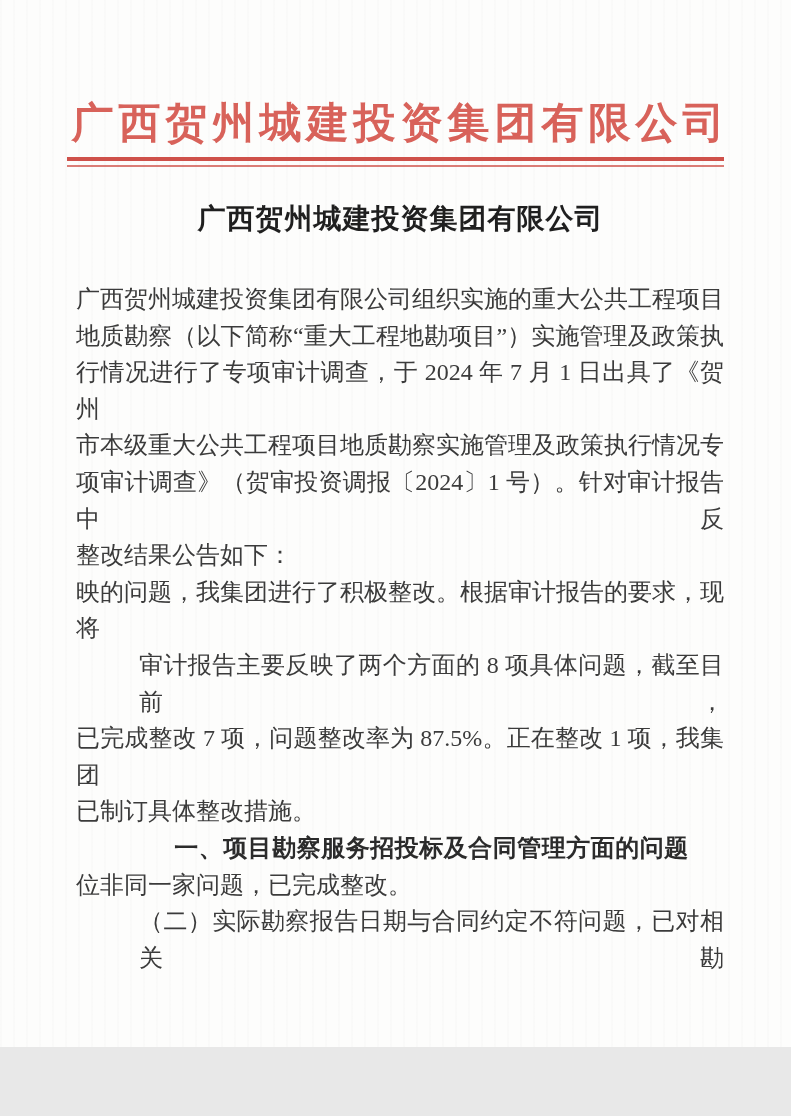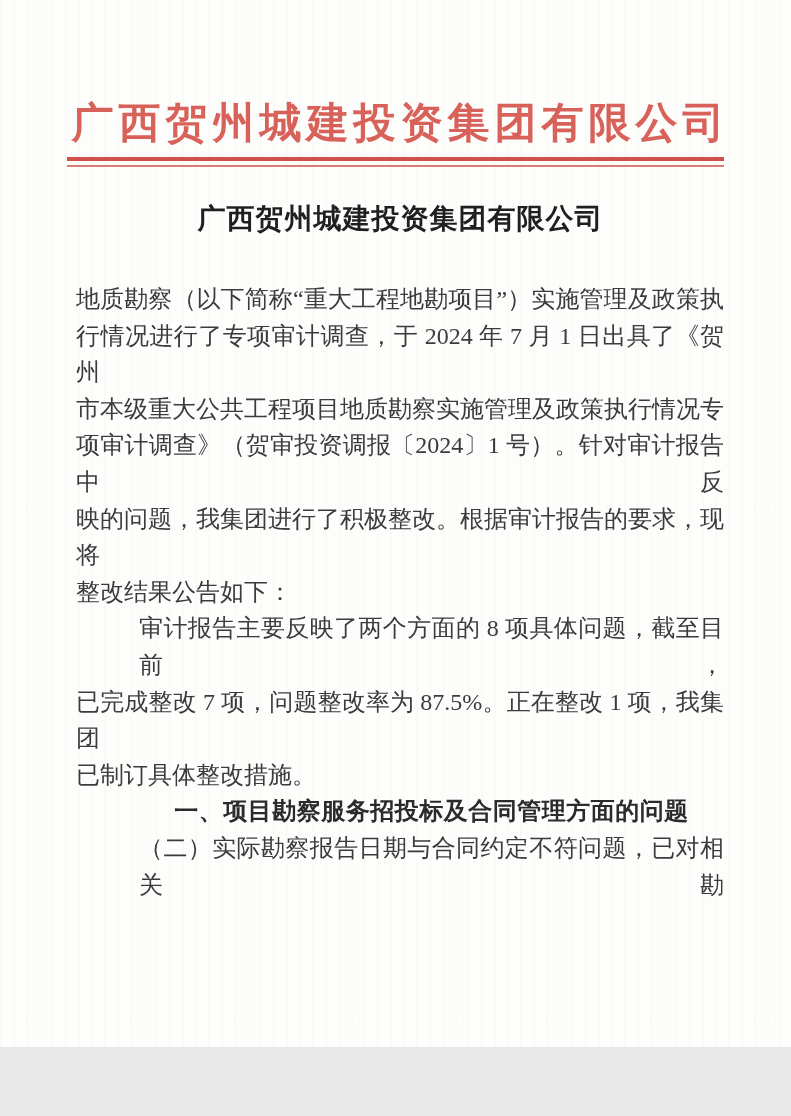--- a/index.html
+++ b/index.html
@@ -75,26 +75,28 @@
     <div class="company">广西贺州城建投资集团有限公司</div>
     <div class="rule rule-thick"></div>
     <div class="rule rule-thin"></div>
   </header>
 
   <h1 class="doc-title">
     <span class="t-line">广西贺州城建投资集团有限公司</span>
   </h1>
 
   <main class="doc-body" id="bodyLines">
+      <div class="line body fill">广西贺州城建投资集团有限公司组织实施的重大公共工程项目</div>
       <div class="line body fill">地质勘察（以下简称“重大工程地勘项目”）实施管理及政策执</div>
       <div class="line body fill">行情况进行了专项审计调查，于 2024 年 7 月 1 日出具了《贺州</div>
       <div class="line body fill">市本级重大公共工程项目地质勘察实施管理及政策执行情况专</div>
       <div class="line body fill">项审计调查》（贺审投资调报〔2024〕1 号）。针对审计报告中反</div>
+      <div class="line body">整改结果公告如下：</div>
       <div class="line body fill">映的问题，我集团进行了积极整改。根据审计报告的要求，现将</div>
-      <div class="line body">整改结果公告如下：</div>
       <div class="line body indent fill">审计报告主要反映了两个方面的 8 项具体问题，截至目前，</div>
       <div class="line body fill">已完成整改 7 项，问题整改率为 87.5%。正在整改 1 项，我集团</div>
       <div class="line body">已制订具体整改措施。</div>
       <div class="line heading indent">一、项目勘察服务招投标及合同管理方面的问题</div>
+      <div class="line body">位非同一家问题，已完成整改。</div>
       <div class="line body indent fill">（二）实际勘察报告日期与合同约定不符问题，已对相关勘</div>
     </main>
 
 </div>
 
 </body></html>

